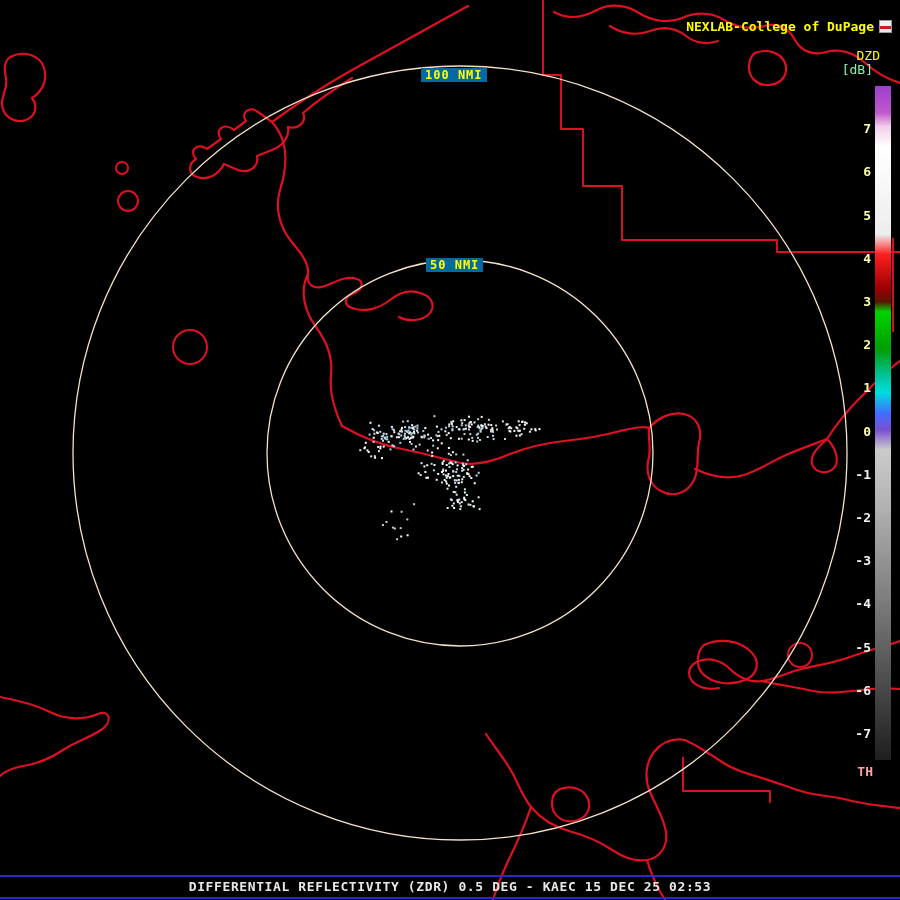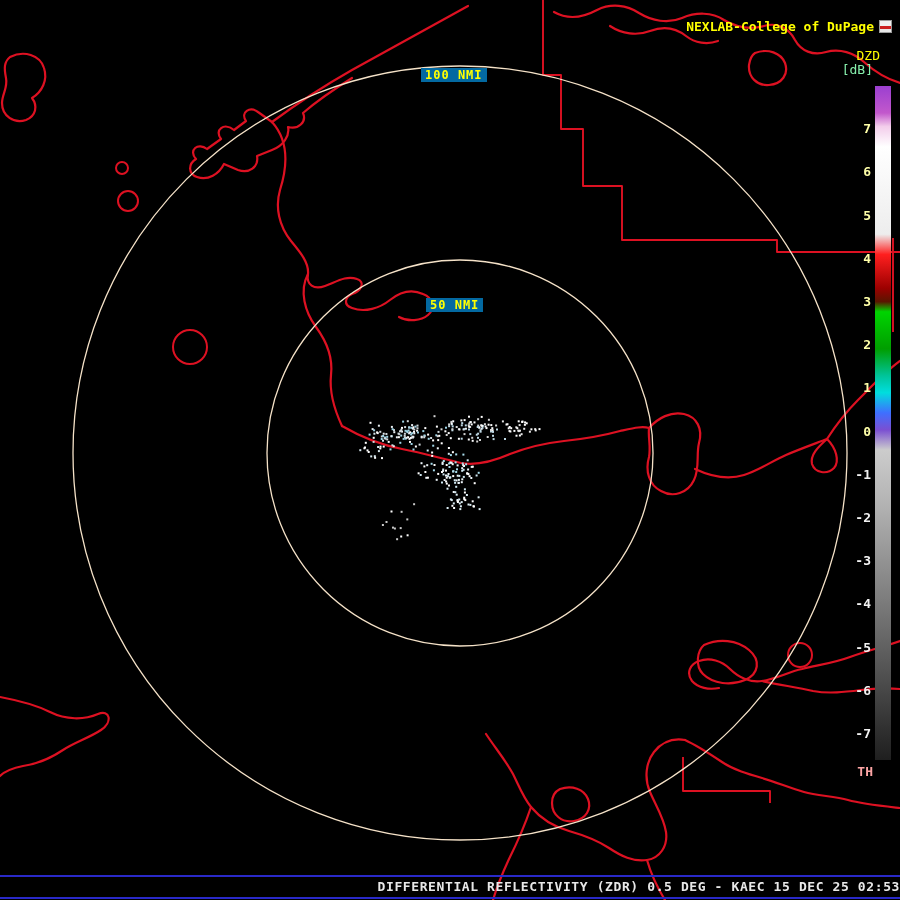--- a/index.html
+++ b/index.html
@@ -12,21 +12,21 @@
   .map-outlines path { fill:none; stroke:var(--map-red); stroke-width:2.2; stroke-linecap:round; stroke-linejoin:round; }
   .map-outlines path.boundary { stroke-width:1.9; stroke-linecap:butt; }
   .map-outlines circle { fill:none; stroke:var(--map-red); stroke-width:2; }
   .range-rings circle { fill:none; stroke:var(--ring); stroke-width:1.3; }
 
   .ring-label {
     position:absolute; background:#0369a1; color:var(--label-yellow);
     font-size:12px; font-weight:bold; letter-spacing:1px; padding:0 4px; line-height:14px;
   }
   #lbl-outer { left:421px; top:68px; }
-  #lbl-inner { left:426px; top:258px;margin-top:40px; }
+  #lbl-inner { left:426px; top:258px; }
 
   .brand {
     position:absolute; top:6px; right:8px; color:var(--brand-yellow);
     font-size:13px; font-weight:bold; display:flex; align-items:center; gap:5px;margin-top:13px;
   }
   .brand-icon {
     width:13px; height:13px; display:inline-block; border:1px solid #9a9a9a;
     background:linear-gradient(180deg,#f0f0f0 0%,#f0f0f0 42%,#cc2020 42%,#cc2020 72%,#e8e8e8 72%);
   }
 
@@ -34,21 +34,21 @@
   .cb-units  { position:absolute; top:62px;  right:27px; color:#86efac; font-size:13px; }
   .cb-bar    { position:absolute; top:86px;  right:9px;  width:16px; height:674px; }
   .cb-tick   { position:absolute; right:29px; font-size:13px; font-weight:bold; color:var(--tick-pos); line-height:14px; }
   .cb-tick.neg { color:var(--tick-neg); }
   .cb-bottom { position:absolute; top:764px; right:27px; color:#fca5a5; font-size:13px; font-weight:bold; }
 
   .status-line { position:absolute; left:0; width:100%; height:2px; background:var(--status-blue); }
   #status-top { top:875px; }
   #status-bottom { top:897px; }
   .status-text {
-    position:absolute; top:879px; left:0; width:100%; text-align:right;
+    position:absolute; top:879px; left:0; width:100%; text-align:center;
     color:var(--status-text); font-size:13px; font-weight:bold; letter-spacing:0.6px;
   }
 </style>
 </head>
 <body>
 
 <div class="screen">
 
   <svg class="map-layer" width="900" height="900" viewBox="0 0 900 900">
     <g class="map-outlines">

